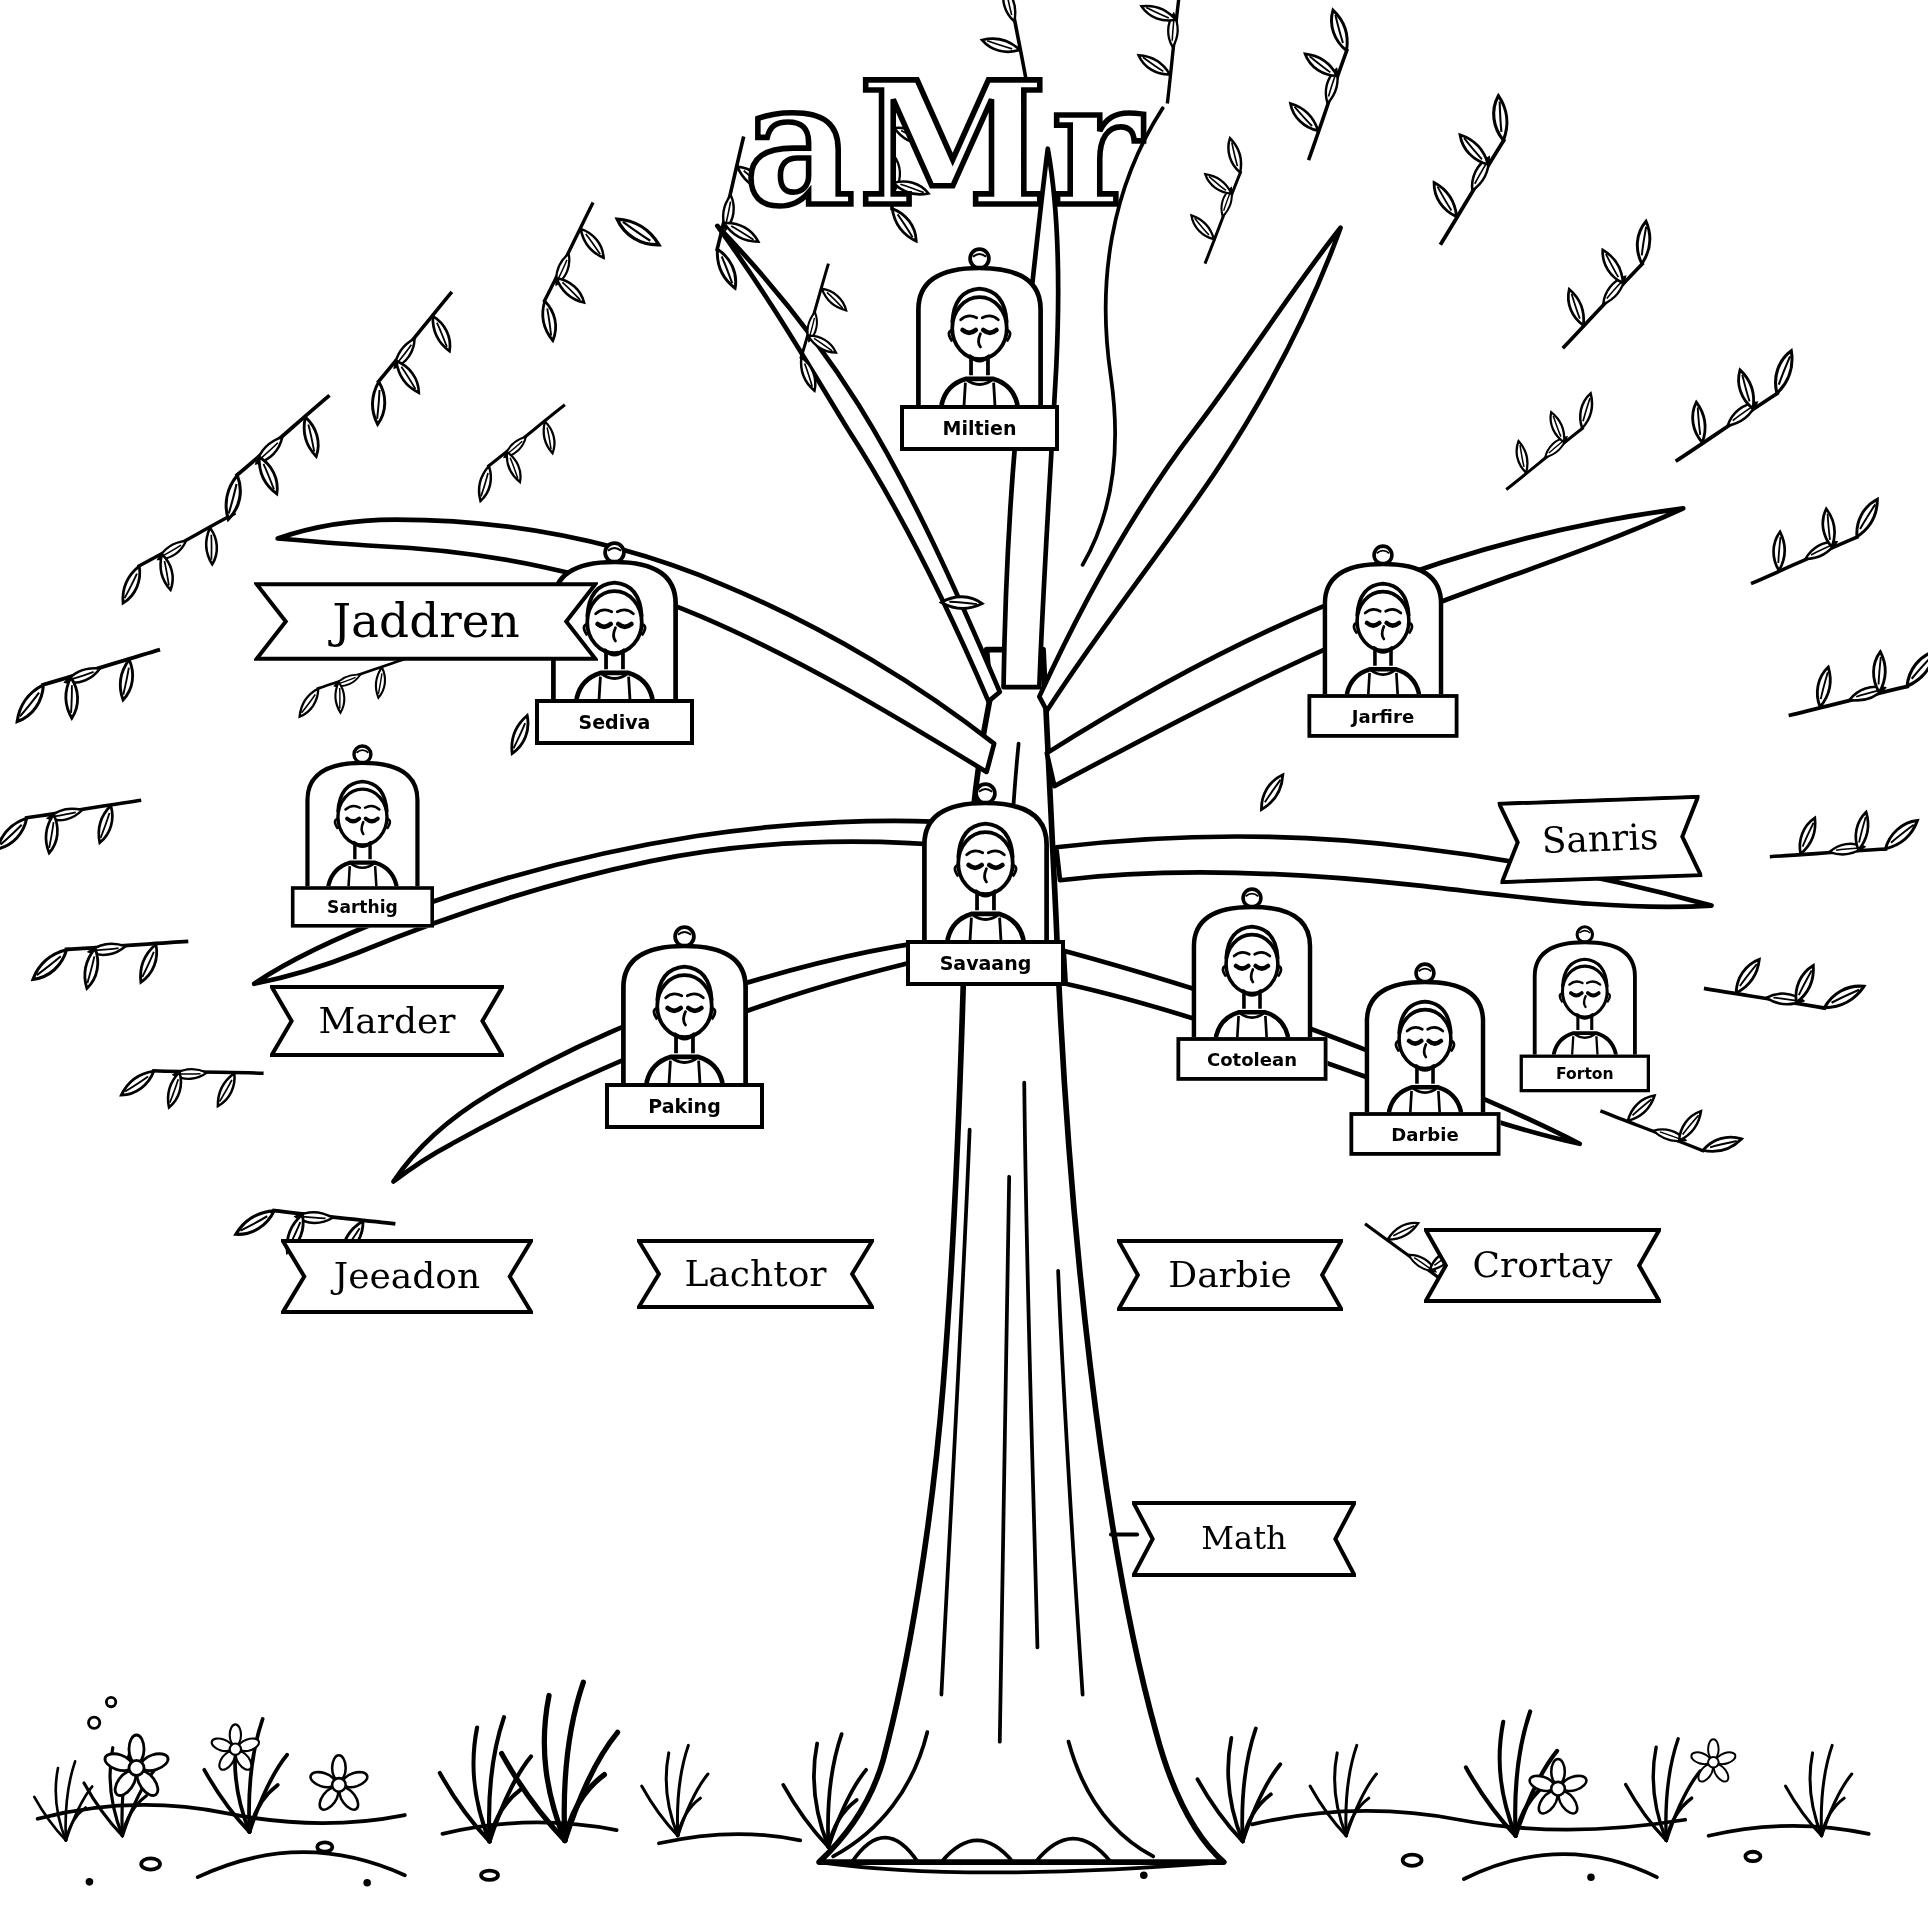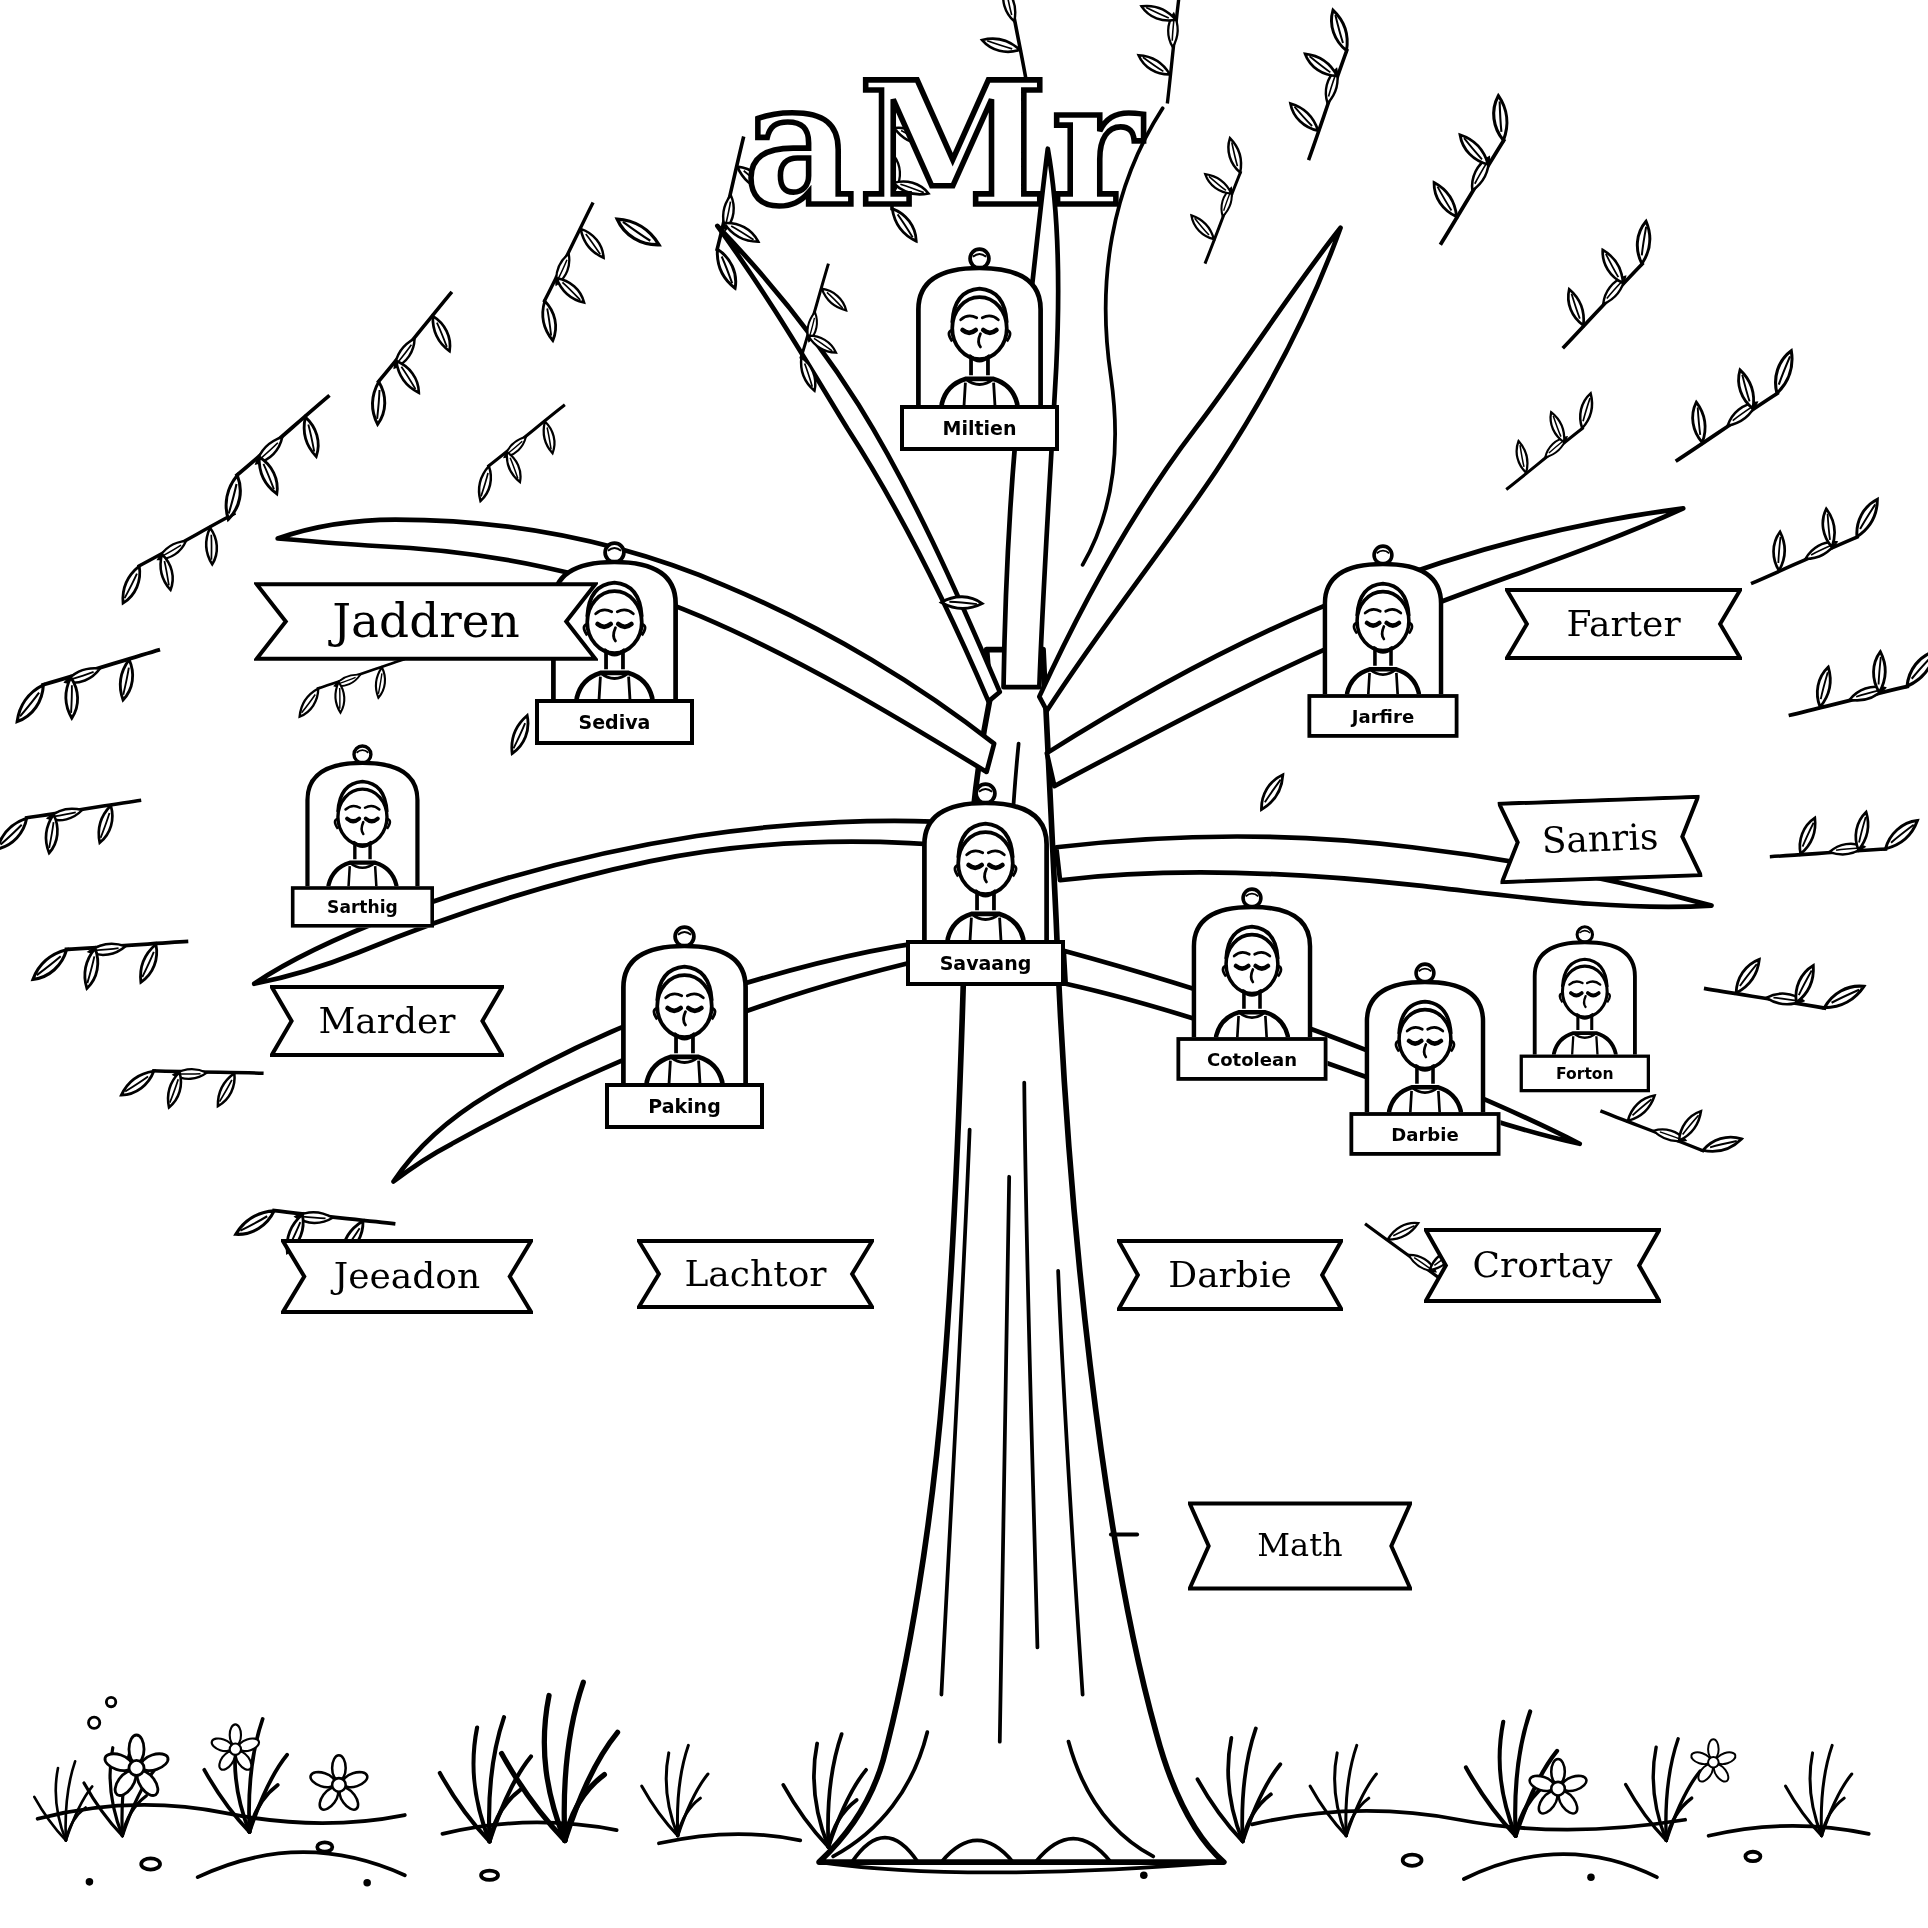--- a/index.html
+++ b/index.html
@@ -303,26 +303,20 @@
     <span>Marder</span>
   </div>
 
   <div class="banner" style="left:637px;top:1239px;width:237px;height:70px;">
     <svg viewBox="0 0 260 72" preserveAspectRatio="none">
       <polygon points="2,2 258,2 236,36 258,70 2,70 24,36" fill="#fff" stroke="#000" stroke-width="4" vector-effect="non-scaling-stroke"></polygon>
       </svg>
     <span>Lachtor</span>
   </div>
 
-  <div class="banner" style="left:1505px;top:588px;width:237px;height:72px;">
-    <svg viewBox="0 0 260 72" preserveAspectRatio="none">
-      <polygon points="2,2 258,2 236,36 258,70 2,70 24,36" fill="#fff" stroke="#000" stroke-width="4" vector-effect="non-scaling-stroke"></polygon>
-      </svg>
-    <span>Farter</span>
-  </div>
 
   <div class="banner" style="left:1499px;top:798px;width:202px;height:83px;transform:rotate(-2deg);">
     <svg viewBox="0 0 260 72" preserveAspectRatio="none">
       <polygon points="2,2 258,2 236,36 258,70 2,70 24,36" fill="#fff" stroke="#000" stroke-width="4" vector-effect="non-scaling-stroke"></polygon>
       </svg>
     <span>Sanris</span>
   </div>
 
   <div class="banner" style="left:1117px;top:1239px;width:226px;height:72px;">
     <svg viewBox="0 0 260 72" preserveAspectRatio="none">
@@ -331,21 +325,21 @@
     <span>Darbie</span>
   </div>
 
   <div class="banner" style="left:1424px;top:1228px;width:237px;height:75px;">
     <svg viewBox="0 0 260 72" preserveAspectRatio="none">
       <polygon points="2,2 258,2 236,36 258,70 2,70 24,36" fill="#fff" stroke="#000" stroke-width="4" vector-effect="non-scaling-stroke"></polygon>
       </svg>
     <span>Crortay</span>
   </div>
 
-  <div class="banner small" style="left:1188px;top:1501px;width:224px;height:90px;">
+  <div class="banner small" style="left:1132px;top:1501px;width:224px;height:76px;">
     <svg viewBox="0 0 260 72" preserveAspectRatio="none">
       <polygon points="2,2 258,2 236,36 258,70 2,70 24,36" fill="#fff" stroke="#000" stroke-width="4" vector-effect="non-scaling-stroke"></polygon>
       </svg>
     <span>Math</span>
   </div>
 
 </div>
 
 
 </body></html>

